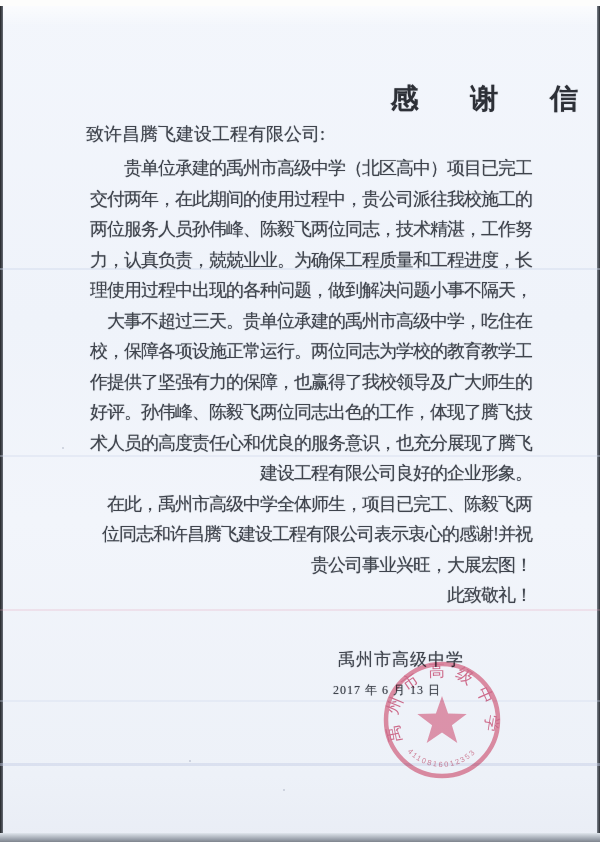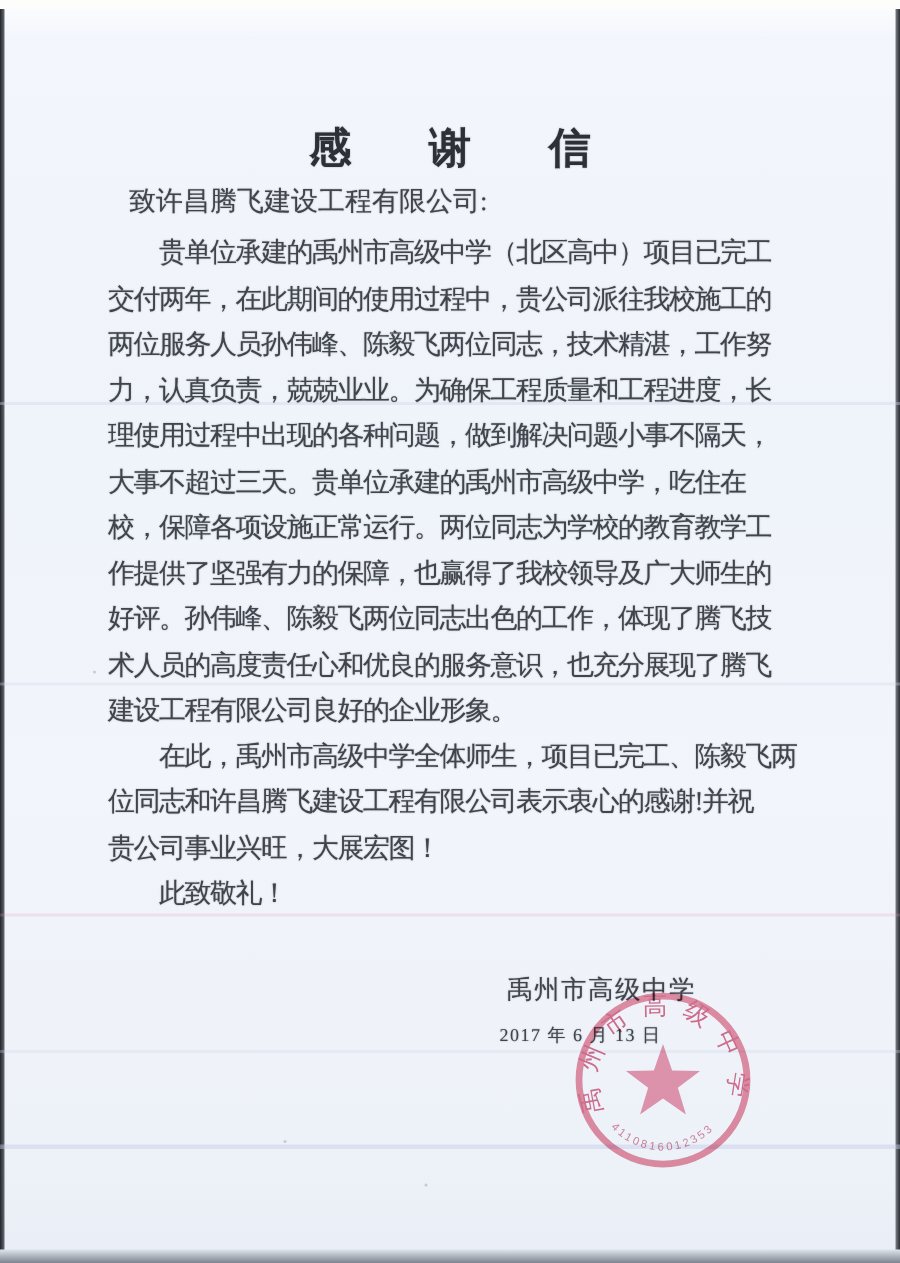--- a/index.html
+++ b/index.html
@@ -3,23 +3,23 @@
 <meta charset="utf-8">
 <style>
   html,body{margin:0;padding:0;background:#888;}
   .page{
     position:relative;width:600px;height:842px;overflow:hidden;
     font-family:"Liberation Serif",serif;
     background:
       linear-gradient(180deg, rgba(255,255,255,.85) 0px, rgba(255,255,255,0) 26px),
       linear-gradient(180deg, #f3f6fc 0%, #eff3fa 38%, #f2f5fb 62%, #edf1f8 92%, #e9edf5 100%);
   }
-  .txt{color:#3f444d;text-shadow:0 0 1px rgba(63,68,77,.55);}
+  .txt{color:#3f444d;text-shadow:0 0 1px rgba(63,68,77,.55);text-align:right;}
   .title{
-    position:absolute;top:80px;left:0;width:100%;text-align:center;
+    position:absolute;top:80px;left:0;width:100%;text-align:right;
     font-family:"Liberation Sans",sans-serif;font-weight:bold;
     font-size:28px;letter-spacing:22px;text-indent:22px;color:#2d3037;
     text-shadow:0 0 1px rgba(45,48,55,.5);
   }
   .salutation{position:absolute;left:86px;top:122px;font-size:18px;}
   .body-lines{position:absolute;left:72px;top:153px;width:460px;}
   .body-lines .line{height:30.5px;line-height:30.5px;font-size:18px;letter-spacing:-1px;white-space:pre;}
   .signature{position:absolute;left:338px;top:648px;font-size:17px;letter-spacing:1px;}
   .date{position:absolute;left:333px;top:682px;font-size:12px;letter-spacing:1px;}
   .seal{

